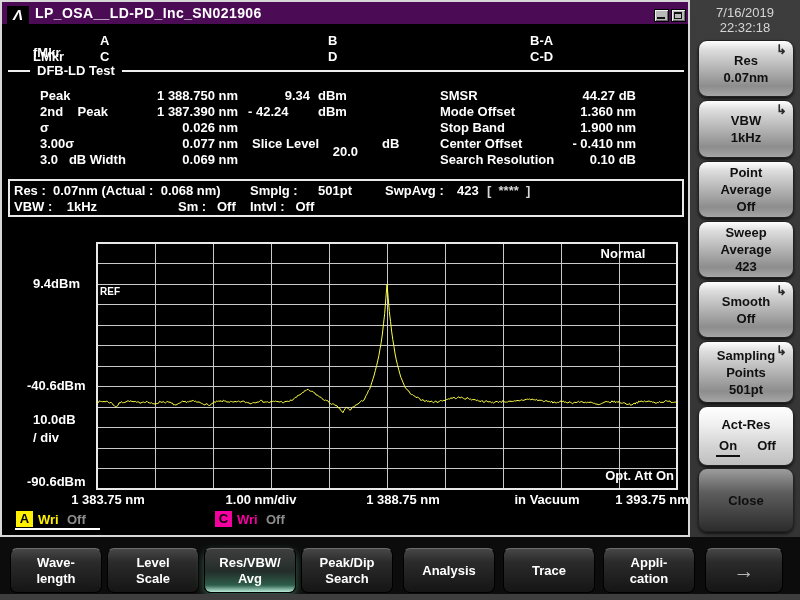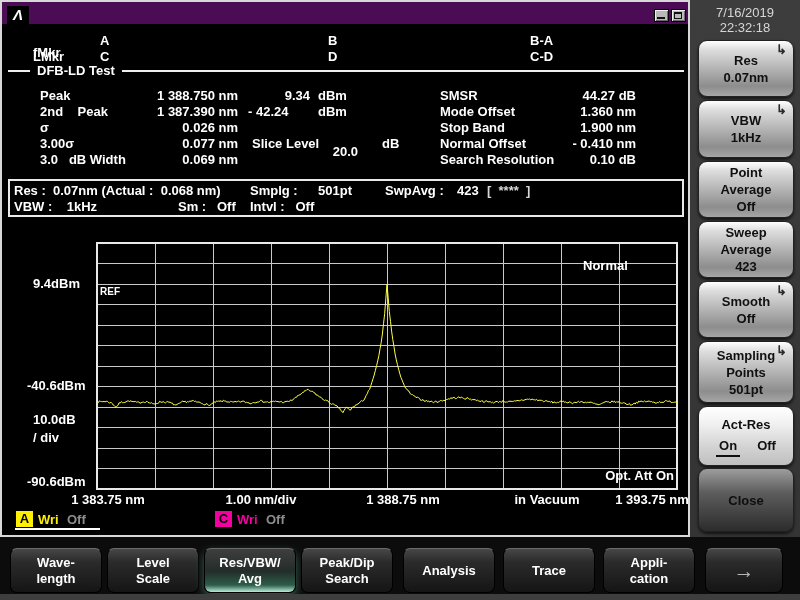--- a/index.html
+++ b/index.html
@@ -53,20 +53,21 @@
   
   .gray{color:#8d8d8d;}
 </style>
 </head>
 <body>
 
 <div class="abs" id="win-frame"></div>
 
 <div class="abs" id="titlebar">
   <div class="abs" id="logo-box">Λ</div>
+  <div class="abs" id="title-text">LP_OSA__LD-PD_Inc_SN021906</div>
   <div class="abs winbtn" id="btn-min">
       <i></i>
     </div>
   <div class="abs winbtn" id="btn-max">
       <i></i>
     </div>
 </div>
 
 <span class="t" style="left:33px;top:45px">fMkr</span>
 <span class="t" style="left:100px;top:33px">A</span>
@@ -101,21 +102,21 @@
 
 <span class="t" style="left:40px;top:152px">3.0   dB Width</span>
 <span class="t" style="left:120px;top:152px;width:118px;text-align:right">0.069 nm</span>
 
 <span class="t" style="left:440px;top:88px">SMSR</span>
 <span class="t" style="left:498px;top:88px;width:138px;text-align:right">44.27 dB</span>
 <span class="t" style="left:440px;top:104px">Mode Offset</span>
 <span class="t" style="left:498px;top:104px;width:138px;text-align:right">1.360 nm</span>
 <span class="t" style="left:440px;top:120px">Stop Band</span>
 <span class="t" style="left:498px;top:120px;width:138px;text-align:right">1.900 nm</span>
-<span class="t" style="left:440px;top:136px">Normal Offset</span>
+<span class="t" style="left:440px;top:136px">Center Offset</span>
 <span class="t" style="left:498px;top:136px;width:138px;text-align:right">- 0.410 nm</span>
 <span class="t" style="left:440px;top:152px">Search Resolution</span>
 <span class="t" style="left:498px;top:152px;width:138px;text-align:right">0.10 dB</span>
 
 <div class="abs" id="status-box"></div>
 <span class="t" style="left:14px;top:183px">Res :  0.07nm (Actual :  0.068 nm)</span>
 <span class="t" style="left:250px;top:183px">Smplg :</span>
 <span class="t" style="left:318px;top:183px">501pt</span>
 <span class="t" style="left:385px;top:183px">SwpAvg :</span>
 <span class="t" style="left:457px;top:183px">423</span>
@@ -151,21 +152,21 @@
     <line x1="97" y1="489" x2="677" y2="489" stroke="#c9c9c9" stroke-width="1" shape-rendering="crispEdges"></line>
     <rect x="97" y="243" width="580" height="246" fill="none" stroke="#e9e9e9" stroke-width="1.5" shape-rendering="crispEdges"></rect>
     <polyline points="97.0,403.0 98.2,402.8 99.3,400.9 100.5,401.4 101.6,401.6 102.8,401.7 104.0,401.5 105.1,401.8 106.3,401.3 107.4,401.3 108.6,402.6 109.8,403.1 110.9,402.2 112.1,403.4 113.2,405.0 114.4,405.7 115.6,406.9 116.7,406.3 117.9,405.5 119.0,402.8 120.2,403.0 121.4,401.6 122.5,402.7 123.7,402.6 124.8,402.4 126.0,401.9 127.2,401.2 128.3,400.6 129.5,402.0 130.6,400.6 131.8,401.5 133.0,401.6 134.1,401.7 135.3,401.4 136.4,402.2 137.6,401.9 138.8,401.9 139.9,403.3 141.1,402.8 142.2,402.3 143.4,402.0 144.6,402.6 145.7,402.3 146.9,401.2 148.0,402.4 149.2,402.8 150.4,403.2 151.5,402.7 152.7,403.7 153.8,403.8 155.0,404.0 156.2,403.6 157.3,403.6 158.5,403.2 159.6,401.3 160.8,402.0 162.0,402.4 163.1,401.6 164.3,402.3 165.4,403.0 166.6,401.9 167.8,401.5 168.9,402.3 170.1,402.1 171.2,403.0 172.4,403.0 173.6,405.0 174.7,404.7 175.9,405.0 177.0,404.5 178.2,403.6 179.4,403.2 180.5,402.9 181.7,401.5 182.8,401.1 184.0,401.8 185.2,401.2 186.3,402.7 187.5,401.6 188.6,401.9 189.8,401.1 191.0,401.3 192.1,400.8 193.3,400.4 194.4,401.5 195.6,401.2 196.8,402.2 197.9,402.0 199.1,402.0 200.2,402.6 201.4,403.3 202.6,403.8 203.7,404.6 204.9,405.0 206.0,403.6 207.2,404.1 208.4,404.9 209.5,406.0 210.7,404.3 211.8,403.7 213.0,402.9 214.2,401.8 215.3,402.6 216.5,400.9 217.6,401.4 218.8,401.0 220.0,401.3 221.1,400.7 222.3,402.0 223.4,400.2 224.6,401.0 225.8,401.1 226.9,402.1 228.1,401.8 229.2,402.4 230.4,401.4 231.6,401.5 232.7,401.9 233.9,402.1 235.0,401.3 236.2,401.9 237.4,401.6 238.5,401.0 239.7,401.8 240.8,402.1 242.0,401.3 243.2,401.1 244.3,401.3 245.5,402.8 246.6,402.3 247.8,402.7 249.0,402.9 250.1,403.8 251.3,403.6 252.4,402.9 253.6,402.5 254.8,402.8 255.9,402.8 257.1,402.1 258.2,402.1 259.4,401.6 260.6,400.3 261.7,400.3 262.9,402.3 264.0,402.2 265.2,402.0 266.4,402.0 267.5,401.7 268.7,402.5 269.8,402.4 271.0,401.4 272.2,401.5 273.3,401.2 274.5,401.6 275.6,401.0 276.8,401.6 278.0,401.5 279.1,402.1 280.3,401.7 281.4,401.4 282.6,402.8 283.8,402.6 284.9,401.6 286.1,401.5 287.2,401.2 288.4,401.5 289.6,401.3 290.7,399.8 291.9,400.6 293.0,399.6 294.2,398.6 295.4,397.2 296.5,397.3 297.7,395.4 298.8,395.3 300.0,394.6 301.2,393.9 302.3,392.6 303.5,392.4 304.6,390.7 305.8,390.8 307.0,389.5 308.1,389.3 309.3,390.6 310.4,391.2 311.6,391.3 312.8,391.4 313.9,392.7 315.1,393.2 316.2,395.1 317.4,394.9 318.6,396.4 319.7,396.9 320.9,397.2 322.0,398.7 323.2,399.5 324.4,400.5 325.5,400.0 326.7,400.5 327.8,400.7 329.0,402.6 330.2,403.4 331.3,404.4 332.5,403.8 333.6,404.0 334.8,405.0 336.0,405.5 337.1,405.9 338.3,408.0 339.4,407.6 340.6,410.3 341.8,411.1 342.9,412.7 344.1,410.4 345.2,408.6 346.4,407.2 347.6,407.9 348.7,409.1 349.9,410.1 351.0,409.6 352.2,407.3 353.4,406.8 354.5,406.6 355.7,404.8 356.8,404.7 358.0,403.9 359.2,403.2 360.3,401.6 361.5,400.6 362.6,401.2 363.8,400.4 365.0,398.0 366.1,395.5 367.3,393.7 368.4,390.6 369.6,389.4 370.8,385.8 371.9,382.2 373.1,378.6 374.2,375.0 375.4,370.3 376.6,365.6 377.7,361.0 378.9,355.4 380.0,348.9 381.2,342.4 382.4,334.0 383.5,323.8 384.7,313.5 385.8,298.8 387.0,284.1 388.2,297.8 389.3,311.5 390.5,321.3 391.6,331.1 392.8,339.7 394.0,346.8 395.1,354.0 396.3,359.9 397.4,364.5 398.6,369.1 399.8,373.7 400.9,377.4 402.1,380.1 403.2,382.9 404.4,385.6 405.6,388.3 406.7,388.9 407.9,390.7 409.0,391.2 410.2,393.7 411.4,394.5 412.5,394.6 413.7,395.7 414.8,396.1 416.0,397.6 417.2,397.1 418.3,397.6 419.5,398.3 420.6,400.3 421.8,400.3 423.0,399.5 424.1,401.1 425.3,401.5 426.4,400.1 427.6,401.6 428.8,401.1 429.9,402.0 431.1,401.1 432.2,401.5 433.4,402.9 434.6,402.0 435.7,400.8 436.9,402.4 438.0,402.2 439.2,401.5 440.4,400.5 441.5,400.6 442.7,401.1 443.8,400.3 445.0,400.7 446.2,399.6 447.3,399.4 448.5,398.8 449.6,399.2 450.8,397.7 452.0,398.5 453.1,397.6 454.3,397.3 455.4,398.8 456.6,398.4 457.8,397.3 458.9,396.8 460.1,398.1 461.2,397.1 462.4,397.6 463.6,398.4 464.7,399.0 465.9,399.1 467.0,397.5 468.2,398.2 469.4,399.3 470.5,399.0 471.7,400.1 472.8,399.4 474.0,399.8 475.2,399.4 476.3,400.8 477.5,399.9 478.6,401.2 479.8,401.2 481.0,401.5 482.1,400.4 483.3,402.2 484.4,402.4 485.6,400.8 486.8,400.9 487.9,401.9 489.1,401.8 490.2,401.6 491.4,402.7 492.6,402.1 493.7,403.1 494.9,402.0 496.0,401.6 497.2,401.3 498.4,402.6 499.5,401.5 500.7,401.8 501.8,402.3 503.0,400.4 504.2,401.8 505.3,402.2 506.5,402.0 507.6,402.0 508.8,401.2 510.0,401.3 511.1,401.3 512.3,401.4 513.4,401.3 514.6,400.8 515.8,401.0 516.9,400.6 518.1,400.4 519.2,400.9 520.4,400.4 521.6,399.8 522.7,400.3 523.9,400.3 525.0,399.7 526.2,399.4 527.4,399.1 528.5,399.4 529.7,398.9 530.8,399.9 532.0,399.0 533.2,399.6 534.3,399.8 535.5,400.0 536.6,399.3 537.8,400.8 539.0,400.1 540.1,400.3 541.3,400.3 542.4,400.5 543.6,401.8 544.8,401.3 545.9,400.5 547.1,401.1 548.2,401.6 549.4,401.4 550.6,402.3 551.7,401.2 552.9,403.1 554.0,401.8 555.2,402.6 556.4,402.9 557.5,402.3 558.7,402.7 559.8,401.4 561.0,401.0 562.2,401.8 563.3,400.9 564.5,402.4 565.6,401.9 566.8,402.6 568.0,403.0 569.1,401.9 570.3,401.9 571.4,403.1 572.6,403.7 573.8,402.6 574.9,402.2 576.1,402.7 577.2,402.2 578.4,401.3 579.6,402.4 580.7,401.8 581.9,401.5 583.0,402.4 584.2,402.9 585.4,401.9 586.5,403.0 587.7,402.2 588.8,402.5 590.0,402.2 591.2,402.2 592.3,402.7 593.5,403.3 594.6,403.3 595.8,404.1 597.0,404.0 598.1,404.6 599.3,404.5 600.4,404.1 601.6,403.5 602.8,402.9 603.9,402.5 605.1,401.8 606.2,401.5 607.4,401.8 608.6,401.8 609.7,402.6 610.9,402.3 612.0,400.8 613.2,402.2 614.4,401.0 615.5,402.8 616.7,401.6 617.8,402.2 619.0,401.7 620.2,402.9 621.3,403.2 622.5,403.2 623.6,402.7 624.8,403.0 626.0,403.9 627.1,404.6 628.3,404.4 629.4,403.4 630.6,405.3 631.8,404.8 632.9,404.3 634.1,403.0 635.2,404.0 636.4,402.2 637.6,403.2 638.7,401.1 639.9,401.9 641.0,400.9 642.2,401.5 643.4,401.8 644.5,400.9 645.7,401.8 646.8,401.6 648.0,401.2 649.2,401.1 650.3,401.7 651.5,401.5 652.6,402.3 653.8,402.0 655.0,402.9 656.1,403.3 657.3,402.5 658.4,402.7 659.6,401.6 660.8,402.6 661.9,402.2 663.1,402.5 664.2,401.9 665.4,400.6 666.6,400.8 667.7,401.4 668.9,401.2 670.0,401.0 671.2,402.7 672.4,402.4 673.5,402.5 674.7,402.1 675.8,402.1 677.0,402.8" fill="none" stroke="#ffff44" stroke-width="1"></polyline>
   </svg>
 <span class="t" style="left:33px;top:276px">9.4dBm</span>
 <span class="t" style="left:27px;top:378px">-40.6dBm</span>
 <span class="t" style="left:33px;top:412px">10.0dB</span>
 <span class="t" style="left:33px;top:430px">/ div</span>
 <span class="t" style="left:27px;top:474px">-90.6dBm</span>
 <span class="t t-sm" style="left:100px;top:286px">REF</span>
-<span class="t" style="left:583px;top:258px;width:80px;text-align:left">Normal</span>
+<span class="t" style="left:583px;top:246px;width:80px;text-align:center">Normal</span>
 <span class="t" style="left:560px;top:468px;width:114px;text-align:right">Opt. Att On</span>
 <span class="t" style="left:108px;top:492px;transform:translateX(-50%)">1 383.75 nm</span>
 <span class="t" style="left:261px;top:492px;transform:translateX(-50%)">1.00 nm/div</span>
 <span class="t" style="left:403px;top:492px;transform:translateX(-50%)">1 388.75 nm</span>
 <span class="t" style="left:547px;top:492px;transform:translateX(-50%)">in Vacuum</span>
 <span class="t" style="left:652px;top:492px;transform:translateX(-50%)">1 393.75 nm</span>
 
 <div class="tr-box" style="left:16px;background:#ffef00">A</div>
 <span class="t" style="left:38px;top:512px;color:#ffef00">Wri</span>
 <span class="t gray" style="left:67px;top:512px">Off</span>

